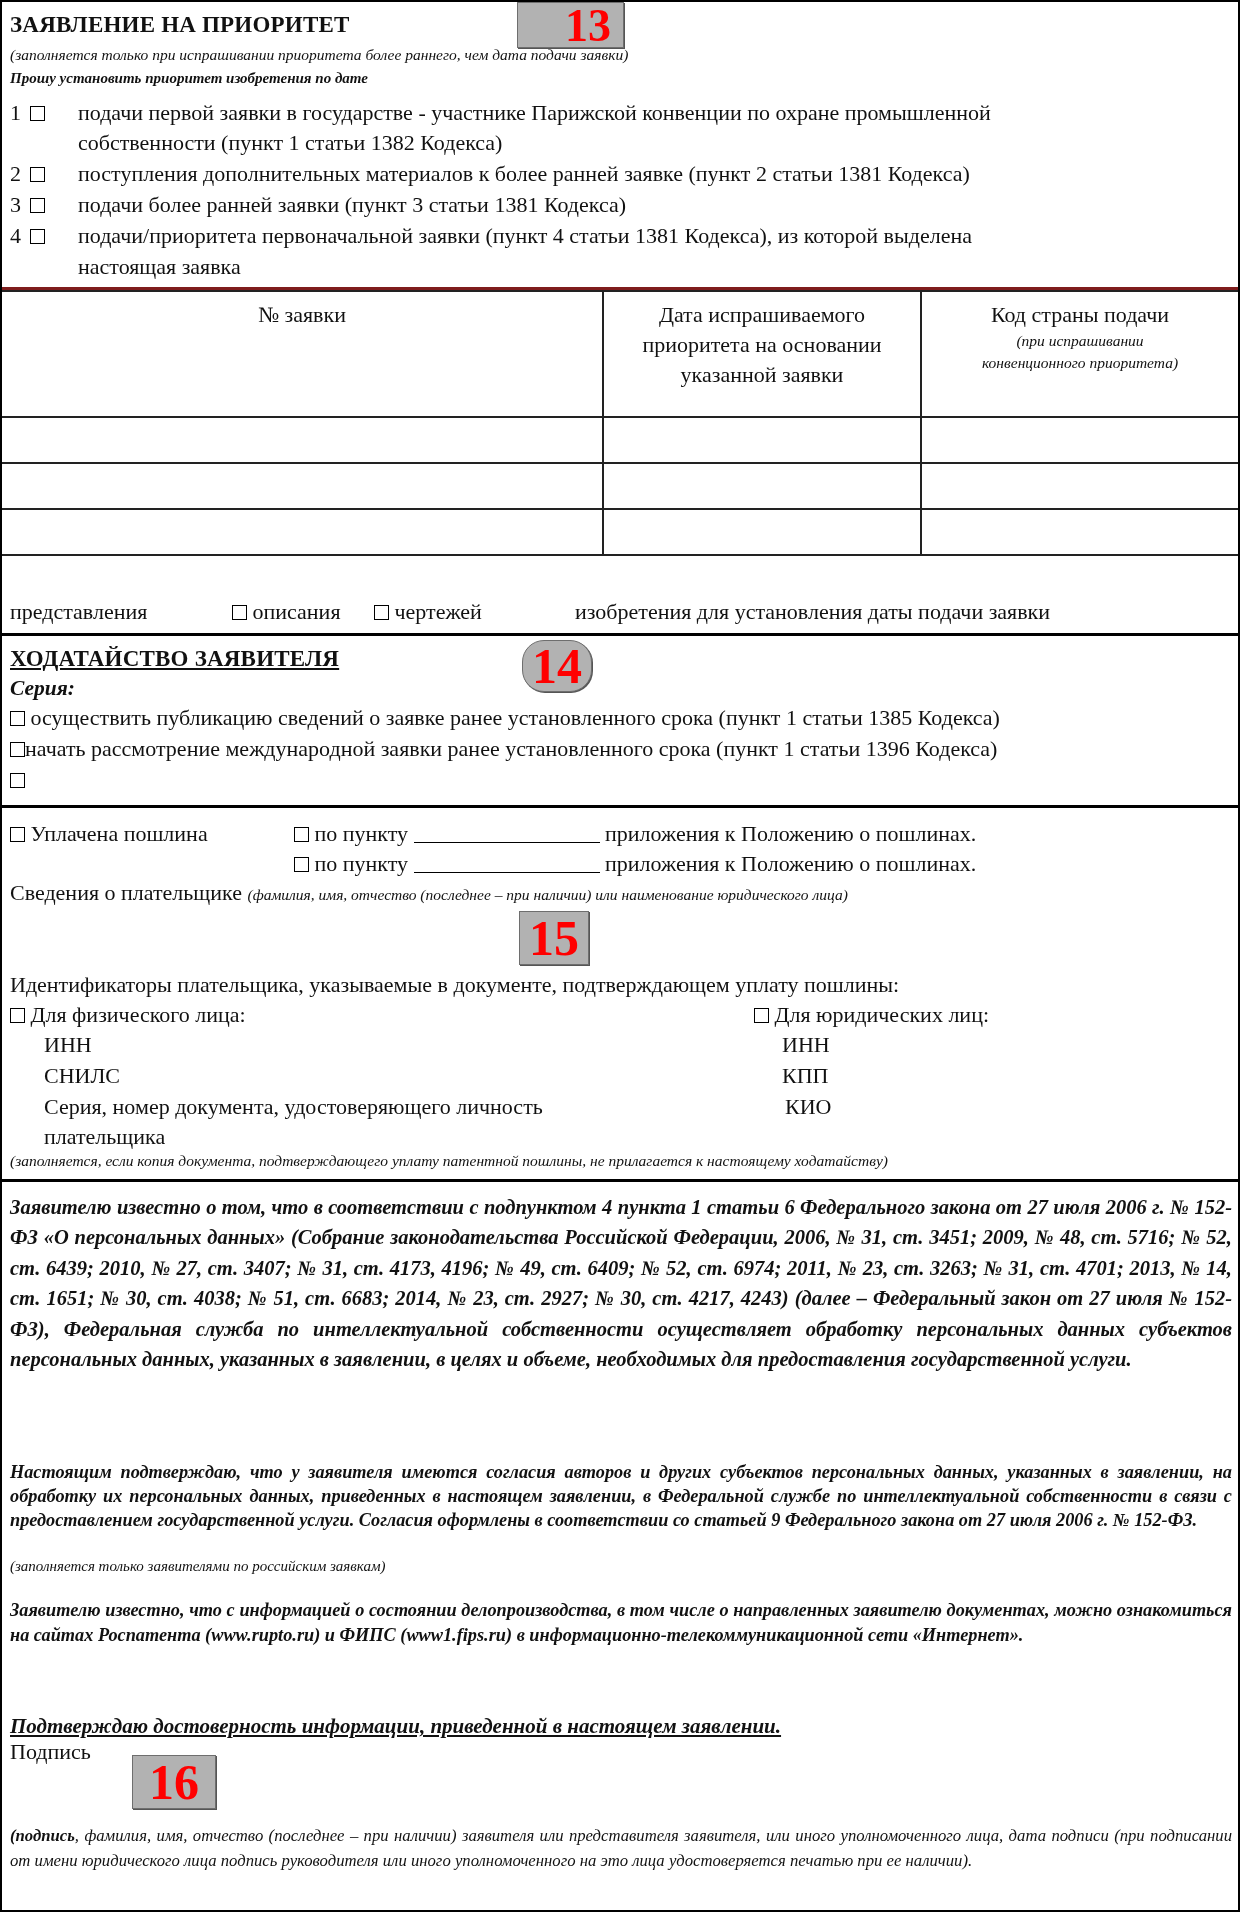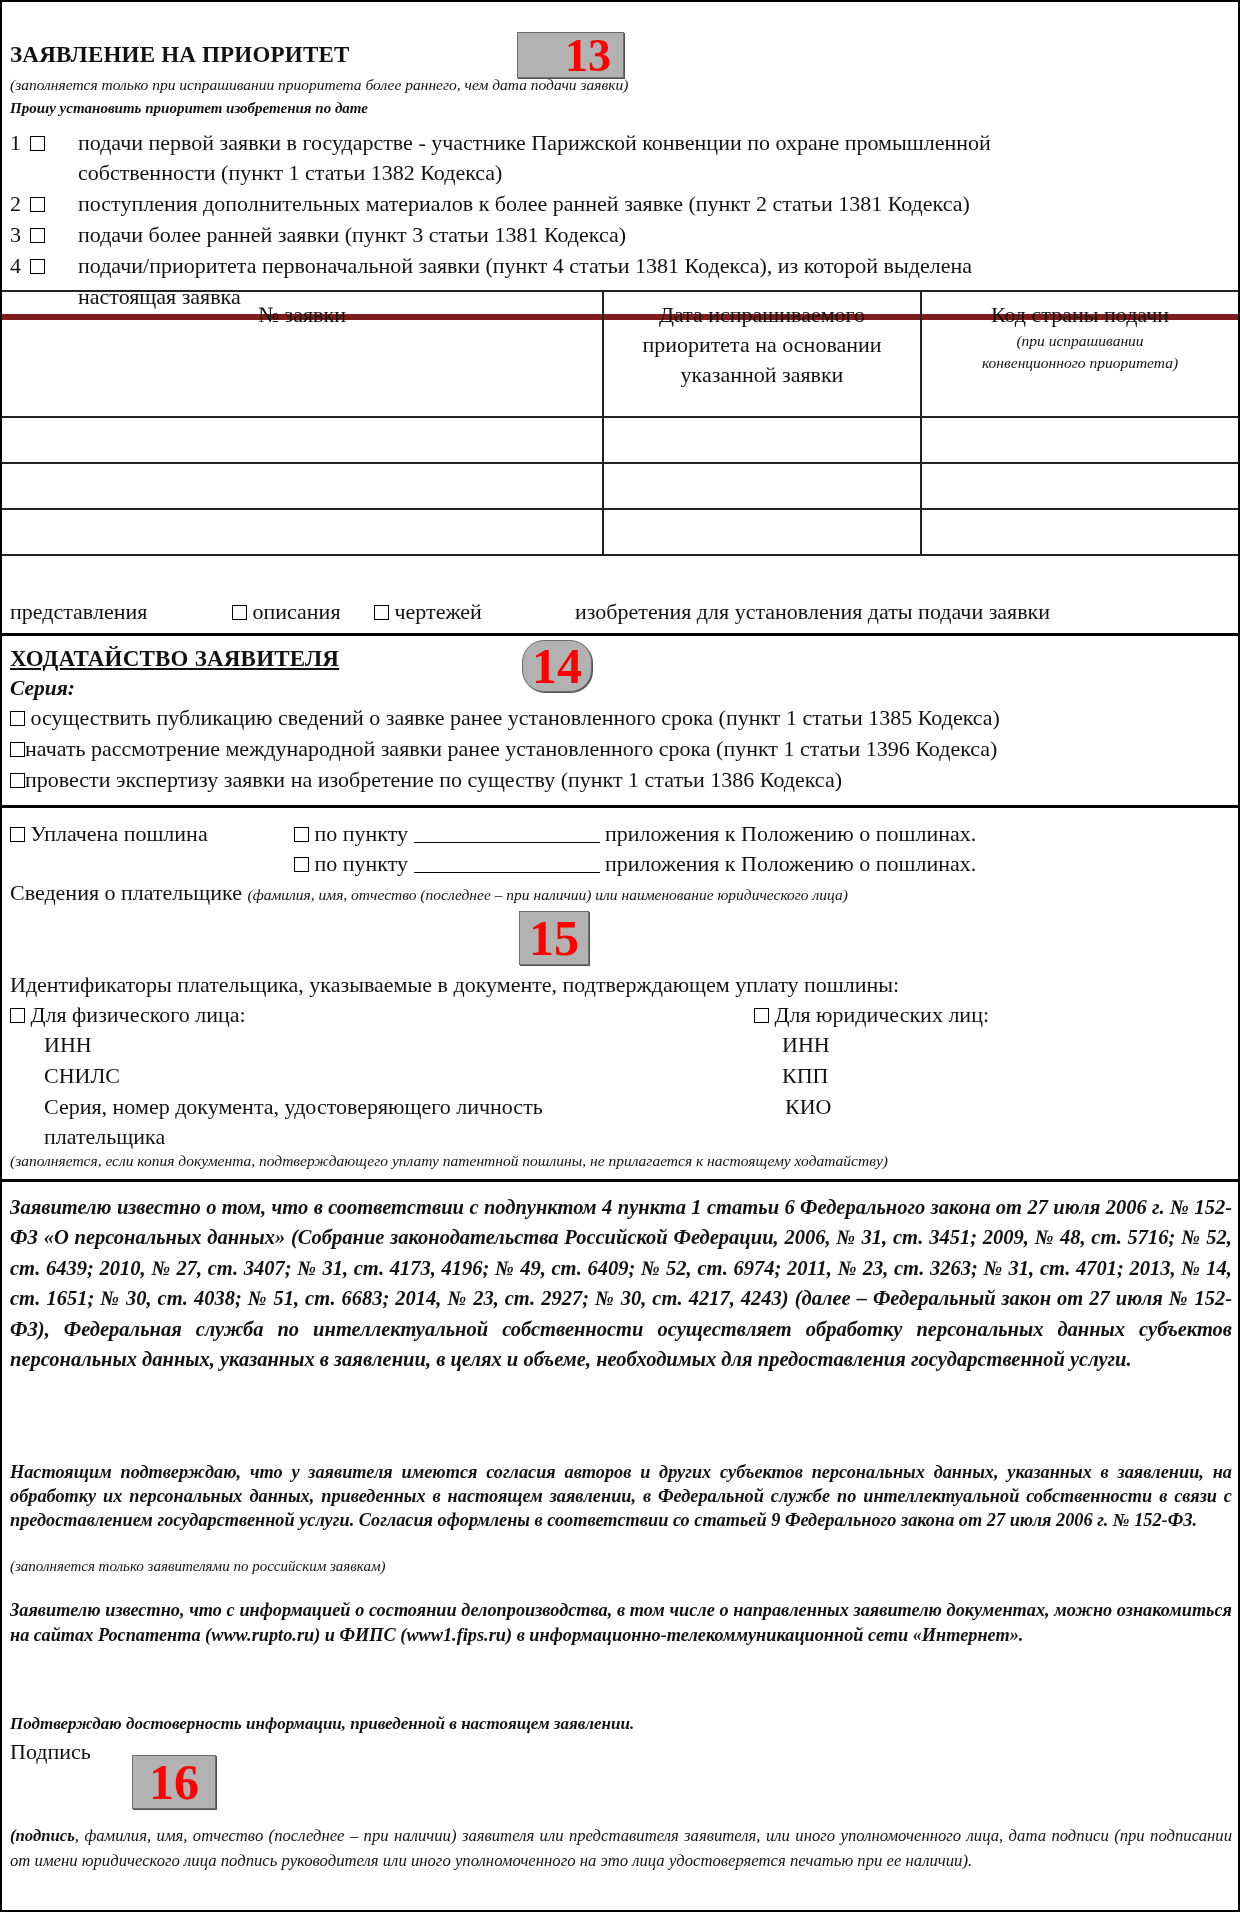--- a/index.html
+++ b/index.html
@@ -21,21 +21,21 @@
   .just { text-align: justify; text-align-last: left; white-space: normal; }
   table.prio { position: absolute; left: 0; top: 0; border-collapse: collapse; }
   table.prio td { border: 2px solid #222; padding: 0; vertical-align: top; }
   .uline { display: inline-block; border-bottom: 1.5px solid #000; height: 20px; vertical-align: -2px; }
 </style>
 </head>
 <body>
 
 <div class="page">
 
-  <div class="sec" style="top:0; height:288px; border-bottom:6px solid #7f1d1d;margin-top:30px;">
+  <div class="sec" style="top:0; height:288px; border-bottom:3px solid #7f1d1d;">
     <div class="abs title" style="left:8px; top:10px;">ЗАЯВЛЕНИЕ НА ПРИОРИТЕТ</div>
     <div class="badge" style="left:515px; top:0px; width:70px; height:44px; font-size:46px; line-height:46px;padding-left:35px;">13</div>
     <div class="abs ital-small" style="left:8px; top:44px;">(заполняется только при испрашивании приоритета более раннего, чем дата подачи заявки)</div>
     <div class="abs bi" style="left:8px; top:68px; font-size:15px;font-style:italic;">Прошу установить приоритет изобретения по дате</div>
 
     <div class="abs t22" style="left:8px; top:96px;">
       <span>1</span>
       <span class="cb" style="margin-left:3px;"></span>
     </div>
     <div class="abs t22" style="left:76px; top:96px;">подачи первой заявки в государстве - участнике Парижской конвенции по охране промышленной</div>
@@ -118,21 +118,21 @@
     <div class="badge" style="left:520px; top:4px; width:68px; height:50px; font-size:50px; line-height:50px;border-radius:22px;">14</div>
     <div class="abs bi" style="left:8px; top:40px; font-size:21.5px;">Серия:</div>
     <div class="abs t22" style="left:8px; top:67px;">
       <span class="cb"></span>
       <span>осуществить публикацию сведений о заявке ранее установленного срока (пункт 1 статьи 1385 Кодекса)</span>
     </div>
     <div class="abs t22" style="left:8px; top:98px;">
       <span class="cb"></span><span>начать рассмотрение международной заявки ранее установленного срока (пункт 1 статьи 1396 Кодекса)</span>
     </div>
     <div class="abs t22" style="left:8px; top:129px;">
-      <span class="cb"></span><span>провести экспертизу заявки на изобретение по существу (пункт 1 статьи 1386 Кодекса)</span>
+      <span class="cb"></span>
     </div>
   </div>
 
   <div class="sec" style="top:806px; height:374px;">
     <div class="abs t22" style="left:8px; top:11px;">
       <span class="cb"></span>
       <span>Уплачена пошлина</span>
     </div>
     <div class="abs t22" style="left:292px; top:11px;">
       <span class="cb"></span>
@@ -171,21 +171,21 @@
     <div class="abs t22" style="left:783px; top:284px;">КИО</div>
 
     <div class="abs ital-small" style="left:8px; top:344px;">(заполняется, если копия документа, подтверждающего уплату патентной пошлины, не прилагается к настоящему ходатайству)</div>
   </div>
 
   <div class="sec" style="top:1180px; height:728px; border-bottom:none;">
     <div class="abs just bi" style="left:8px; top:10px; width:1222px; font-size:20.5px; line-height:30.4px;">Заявителю известно о том, что в соответствии с подпунктом 4 пункта 1 статьи 6 Федерального закона от 27 июля 2006 г. № 152-ФЗ «О персональных данных» (Собрание законодательства Российской Федерации, 2006, № 31, ст. 3451; 2009, № 48, ст. 5716; № 52, ст. 6439; 2010, № 27, ст. 3407; № 31, ст. 4173, 4196; № 49, ст. 6409; № 52, ст. 6974; 2011, № 23, ст. 3263; № 31, ст. 4701; 2013, № 14, ст. 1651; № 30, ст. 4038; № 51, ст. 6683; 2014, № 23, ст. 2927; № 30, ст. 4217, 4243) (далее – Федеральный закон от 27 июля № 152-ФЗ), Федеральная служба по интеллектуальной собственности осуществляет обработку персональных данных субъектов персональных данных, указанных в заявлении, в целях и объеме, необходимых для предоставления государственной услуги.</div>
     <div class="abs just bi" style="left:8px; top:279px; width:1222px; font-size:18.3px; line-height:23.8px;">Настоящим подтверждаю, что у заявителя имеются согласия авторов и других субъектов персональных данных, указанных в заявлении, на обработку их персональных данных, приведенных в настоящем заявлении, в Федеральной службе по интеллектуальной собственности в связи с предоставлением государственной услуги. Согласия оформлены в соответствии со статьей 9 Федерального закона от 27 июля 2006 г. № 152-ФЗ.</div>
     <div class="abs ital-small" style="left:8px; top:376px; font-size:15px;">(заполняется только заявителями по российским заявкам)</div>
     <div class="abs just bi" style="left:8px; top:416px; width:1222px; font-size:18.3px; line-height:25px;">Заявителю известно, что с информацией о состоянии делопроизводства, в том числе о направленных заявителю документах, можно ознакомиться на сайтах Роспатента (www.rupto.ru) и ФИПС (www1.fips.ru) в информационно-телекоммуникационной сети «Интернет».</div>
-    <div class="abs bi" style="left:8px; top:532px; font-size:17px;">Подтверждаю достоверность информации, приведенной в настоящем заявлении.</div>
+    <div class="abs bi" style="left:8px; top:532px; font-size:21px;text-decoration:underline;">Подтверждаю достоверность информации, приведенной в настоящем заявлении.</div>
     <div class="abs t22" style="left:8px; top:555px;">Подпись</div>
     <div class="badge" style="left:130px; top:573px; width:82px; height:52px; font-size:50px; line-height:52px;">16</div>
     <div class="abs" style="left:230px; top:556px; width:990px; height:70px;"></div>
     <div class="abs just" style="left:8px; top:642px; width:1222px; font-style:italic; font-size:16.7px; line-height:24.5px;">
       <span style="font-weight:bold;">(подпись</span><span>, фамилия, имя, отчество (последнее – при наличии) заявителя или представителя заявителя, или иного уполномоченного лица, дата подписи (при подписании от имени юридического лица подпись руководителя или иного уполномоченного на это лица удостоверяется печатью при ее наличии).</span>
     </div>
   </div>
 
 </div>
 

